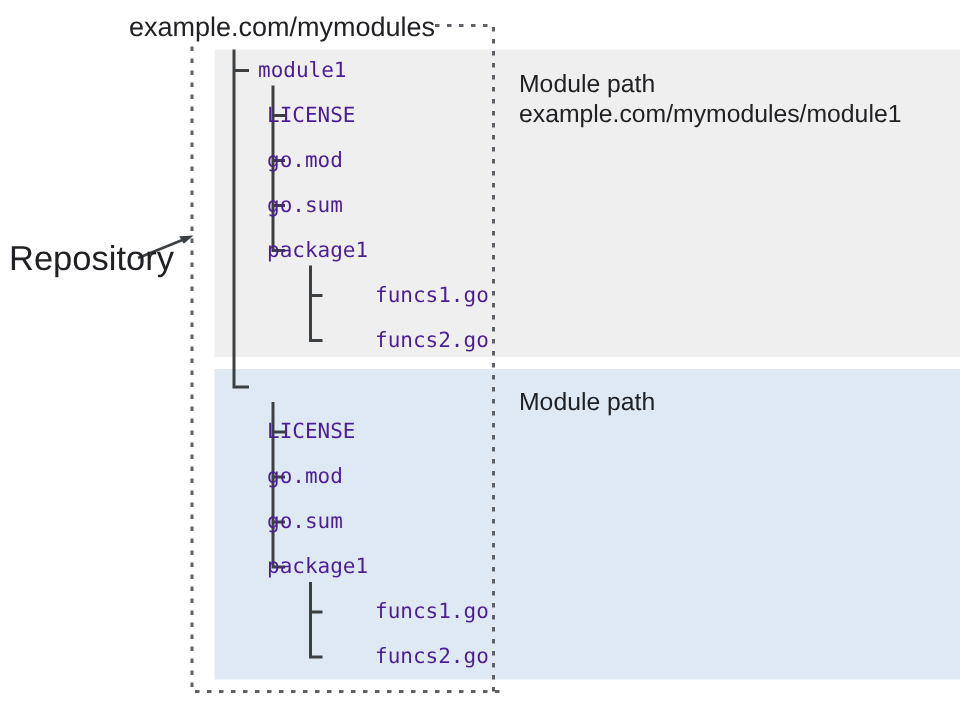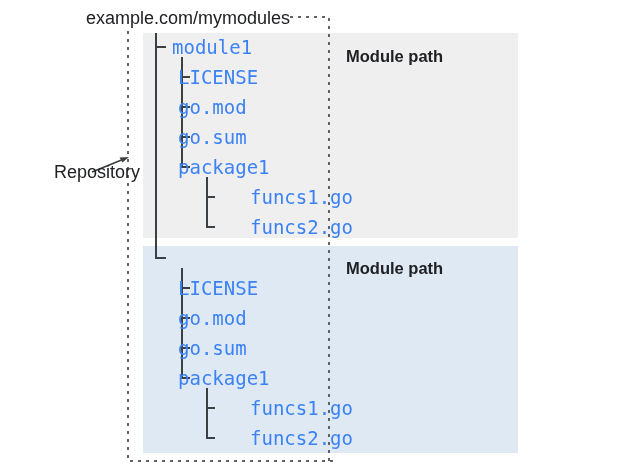--- a/index.html
+++ b/index.html
@@ -1,42 +1,42 @@
 <!DOCTYPE html>
 <html><head>
 <meta charset="utf-8">
 <style>
   html,body{margin:0;padding:0;background:#ffffff;}
   #canvas{
     position:relative;
-    width:518px;height:468px;
+    width:640px;height:468px;
     background:#ffffff;
     overflow:hidden;
     font-family:"Liberation Sans", sans-serif;
     color:#202124;
   }
   .panel{position:absolute;left:143px;width:497px;z-index:1;}
   #module1-panel{top:33px;height:205px;background:#efefef;}
   #module2-panel{top:246px;height:207px;background:#dfe9f3;}
   #lines{position:absolute;left:0;top:0;z-index:2;pointer-events:none;}
   .txt{position:absolute;z-index:3;white-space:nowrap;}
   #repo-url{left:86px;top:8px;font-size:18px;line-height:20px;}
-  #repository-label{left:6px;top:162px;font-size:18px;line-height:20px;margin-left:48px;}
+  #repository-label{left:6px;top:162px;font-size:23px;line-height:20px;}
   .tree-item{
     position:absolute;z-index:3;height:22px;line-height:22px;
     font-family:"DejaVu Sans Mono", monospace;
-    font-size:19px;white-space:nowrap;color:#3b82f6;
+    font-size:14px;white-space:nowrap;color:#4c1d95;
   }
   .lvl1{left:172px;}
   .lvl2{left:178px;}
   .lvl3{left:218px;margin-left:32px;}
   .info{position:absolute;left:346px;z-index:3;}
   #module1-info{top:46px;}
   #module2-info{top:258px;}
-  .info .heading{font-weight:bold;font-size:16.5px;line-height:20px;}
+  .info .heading{font-weight:normal;font-size:16.5px;line-height:20px;}
   .info .path{font-size:16.5px;line-height:20px;}
 </style>
 </head>
 <body>
 
 <div id="canvas">
 
   <div class="panel" id="module1-panel"></div>
   <div class="panel" id="module2-panel"></div>
 
@@ -77,18 +77,19 @@
 
   <div class="tree-item lvl2" style="top:277px">LICENSE</div>
   <div class="tree-item lvl2" style="top:307px">go.mod</div>
   <div class="tree-item lvl2" style="top:337px">go.sum</div>
   <div class="tree-item lvl2" style="top:367px">package1</div>
   <div class="tree-item lvl3" style="top:397px">funcs1.go</div>
   <div class="tree-item lvl3" style="top:427px">funcs2.go</div>
 
   <div class="info" id="module1-info">
     <div class="heading">Module path</div>
+    <div class="path">example.com/mymodules/module1</div>
   </div>
   <div class="info" id="module2-info">
     <div class="heading">Module path</div>
   </div>
 
 </div>
 
 </body></html>

